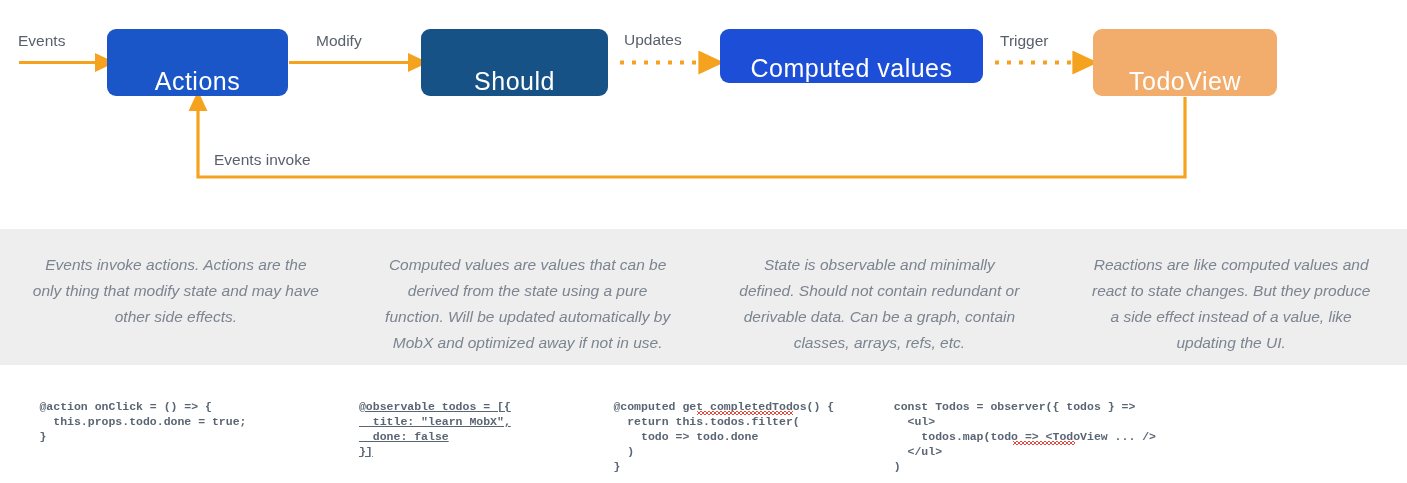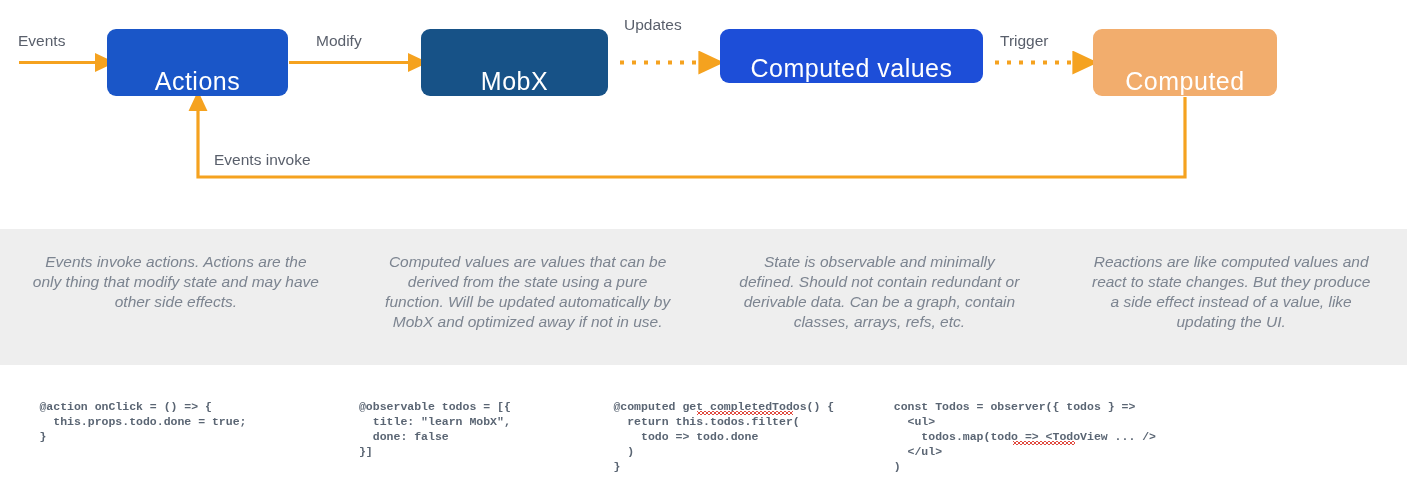--- a/index.html
+++ b/index.html
@@ -73,21 +73,21 @@
     position: absolute;
     color: #595f6b;
     font-family: "Liberation Sans", sans-serif;
     font-size: 15.5px;
     font-weight: 400;
     white-space: nowrap;
     user-select: none;
   }
   #label-events   { left: 18px;  top: 32px; text-align: center; }
   #label-modify   { left: 316px; top: 32px; }
-  #label-updates  { left: 624px; top: 16px; }
+  #label-updates  { left: 624px; top: 31px; }
   #label-trigger  { left: 1000px;top: 32px; }
   #label-events-invoke { left: 214px; top: 151px; }
 
   
   #descriptions-band {
     position: absolute;
     left: 0; top: 229px;
     width: 1407px;
     height: 136px;
     background: #eeeeee;
@@ -99,21 +99,21 @@
     align-items: flex-start;
     justify-content: center;
     padding: 23px 18px 0 18px;
     box-sizing: border-box;
   }
   .desc-text {
     color: #7c8490;
     font-family: "Liberation Sans", sans-serif;
     font-style: italic;
     font-size: 15.5px;
-    line-height: 20px;
+    line-height: 26px;
     text-align: center;
     max-width: 290px;
     user-select: none;
   }
 
   
   #code-band {
     position: absolute;
     left: 0; top: 365px;
     width: 1166px;
@@ -132,21 +132,21 @@
     font-family: "Liberation Mono", "DejaVu Sans Mono", monospace;
     font-size: 11.5px;
     font-weight: bold;
     line-height: 15px;
     color: #5a6573;
     white-space: pre;
     text-align: left;
     position: relative;
   }
   .code-col-1 .code-block { margin-left: 6px; }
-  .code-col-2 .code-block { margin-left: 10px; }
+  .code-col-2 .code-block { margin-left: 10px; text-decoration: underline; }
   .code-col-3 .code-block { margin-left: 8px; }
   .code-col-4 .code-block { margin-left: 24px; }
 
   
   .squiggle {
     position: absolute;
     height: 4px;
     background-repeat: repeat-x;
     background-size: 4px 4px;
     background-image:
@@ -193,29 +193,29 @@
       <g>
         <path d="M1185,97 L1185,177 L198,177 L198,110" fill="none" stroke="#f5a21f" stroke-width="3.2" stroke-linejoin="miter" marker-end="url(#arrowhead)"></path>
       </g>
     </svg>
 
     <div class="node-box" id="node-actions">
       <span>Actions</span>
     </div>
 
     <div class="node-box" id="node-state">
-      <span>MobX</span>
+      <span>Should</span>
     </div>
 
     <div class="node-box" id="node-computed">
       <span>Computed values</span>
     </div>
 
     <div class="node-box" id="node-reactions">
-      <span>Computed</span>
+      <span>TodoView</span>
     </div>
 
     <div class="edge-label" id="label-events">Events</div>
     <div class="edge-label" id="label-modify">Modify</div>
     <div class="edge-label" id="label-updates">Updates</div>
     <div class="edge-label" id="label-trigger">Trigger</div>
     <div class="edge-label" id="label-events-invoke">Events invoke</div>
   </div>
 
   <div id="descriptions-band">

